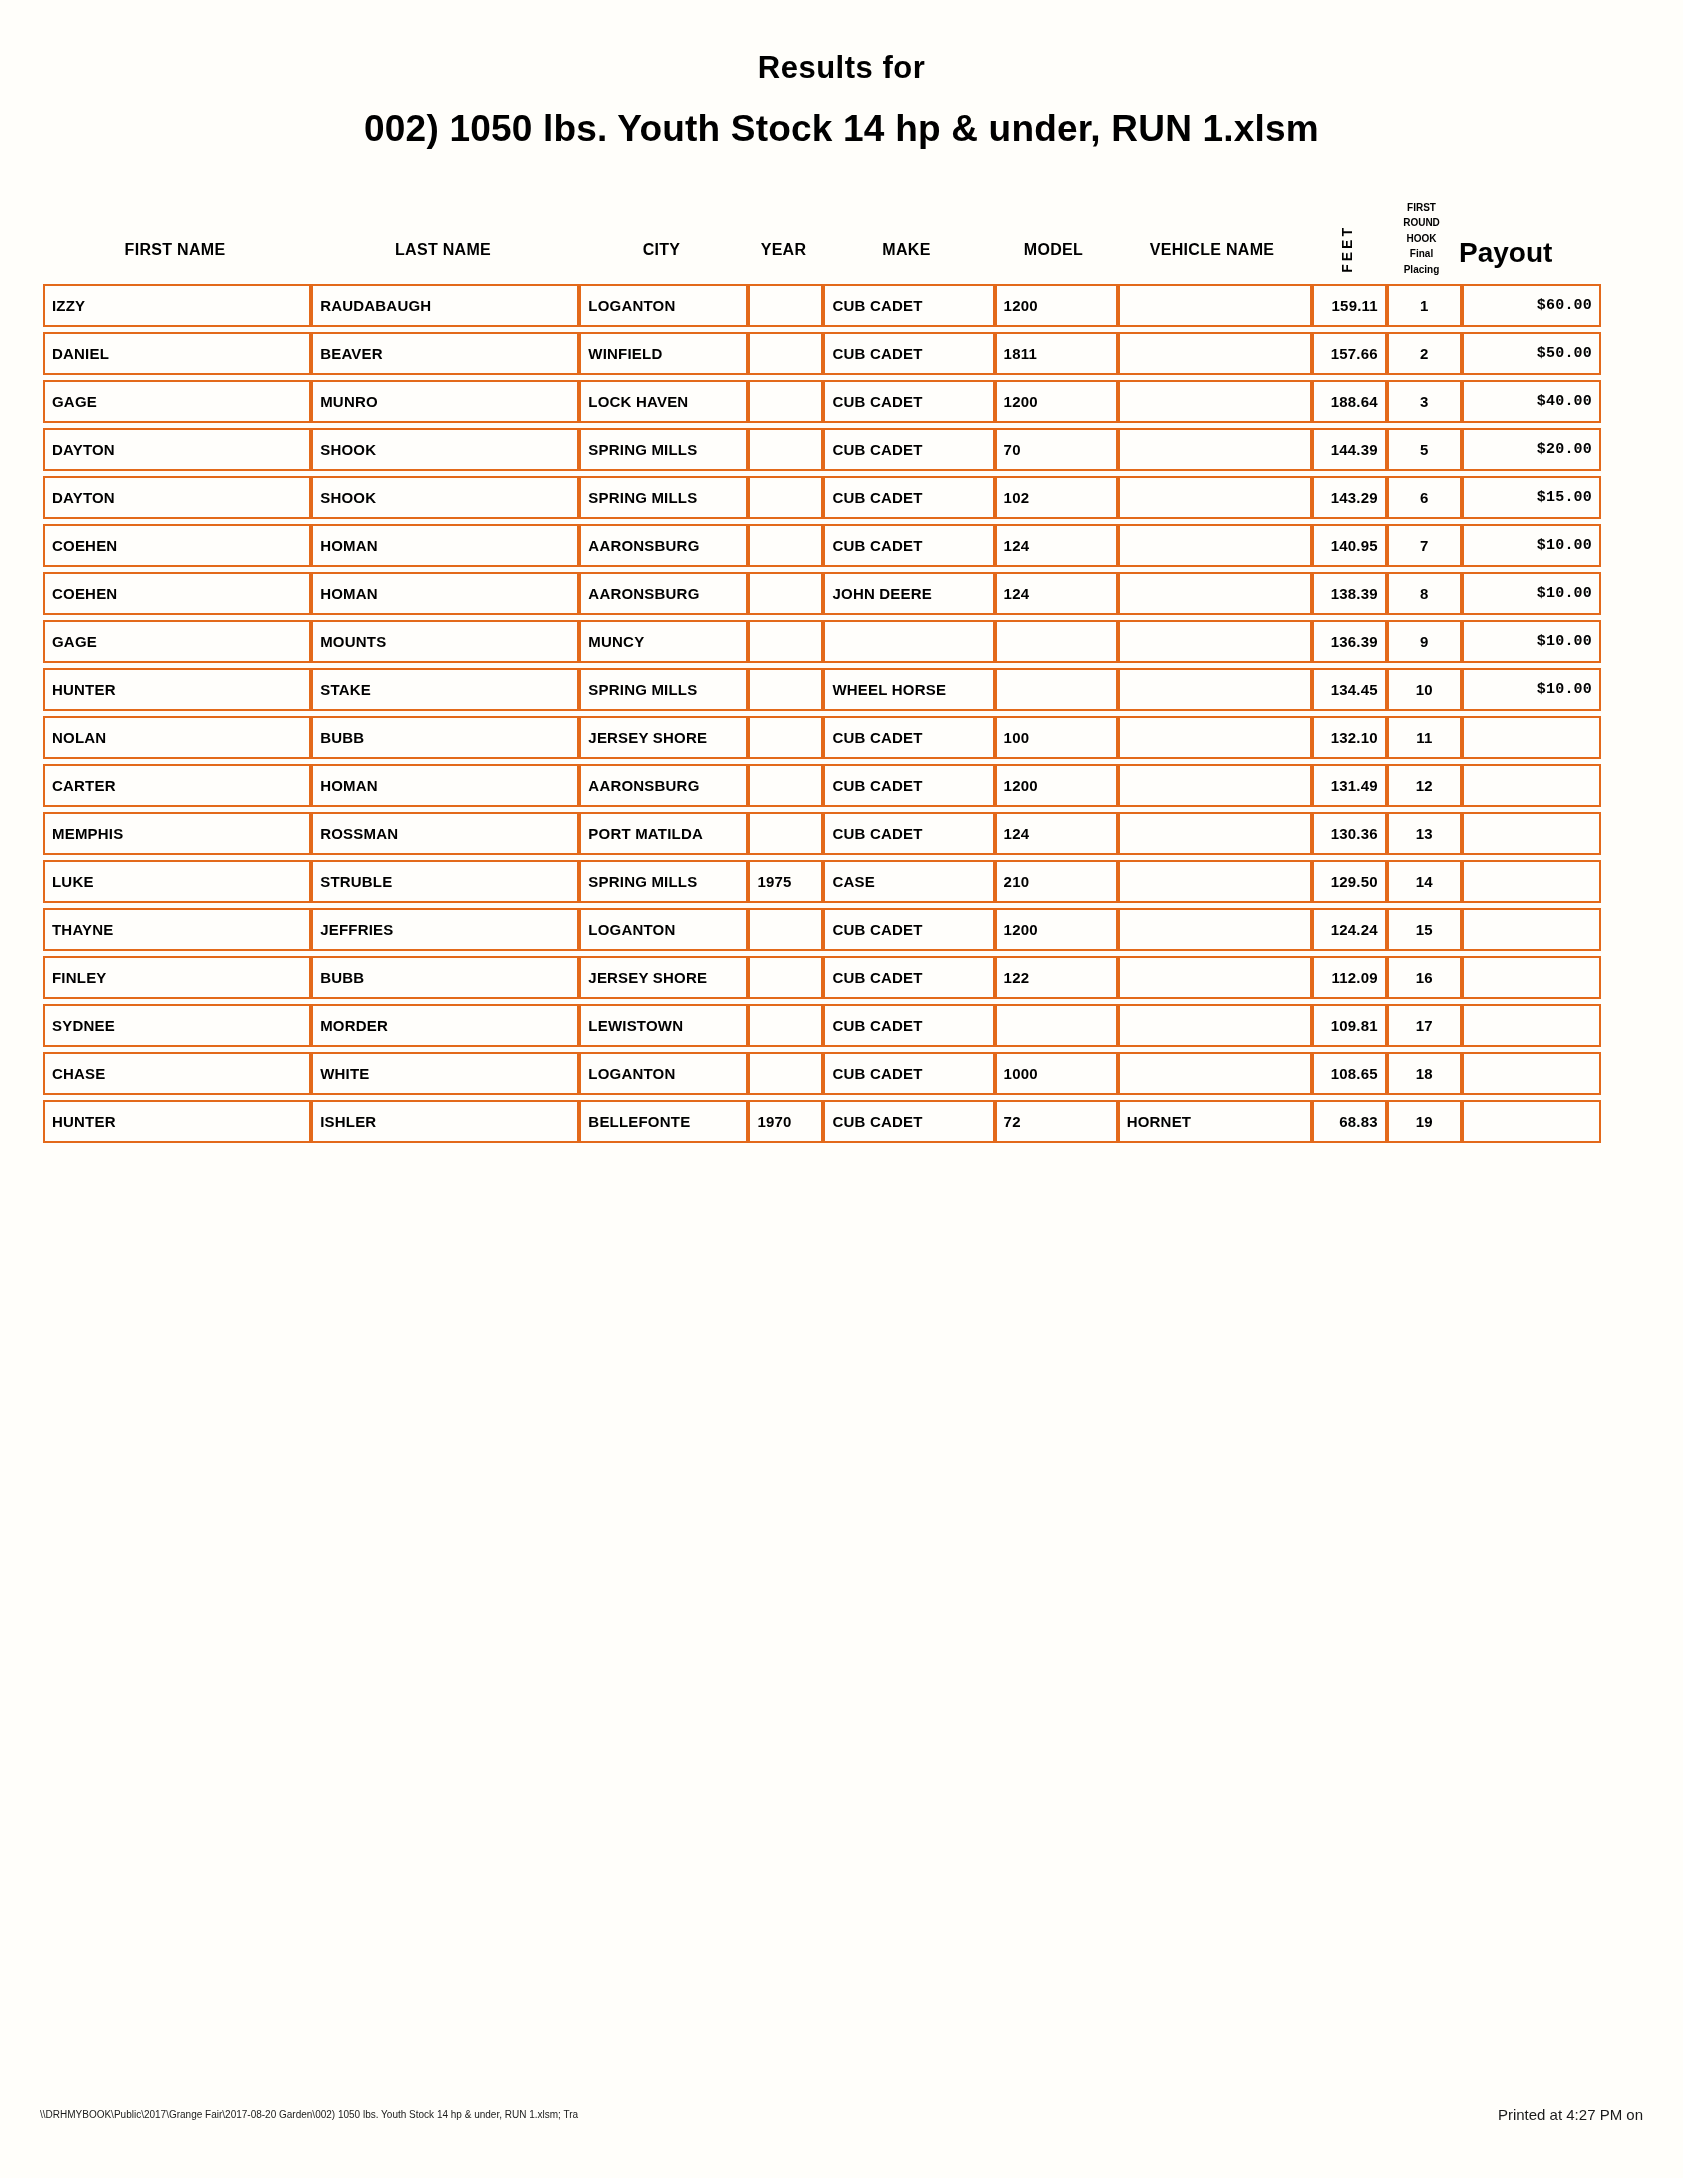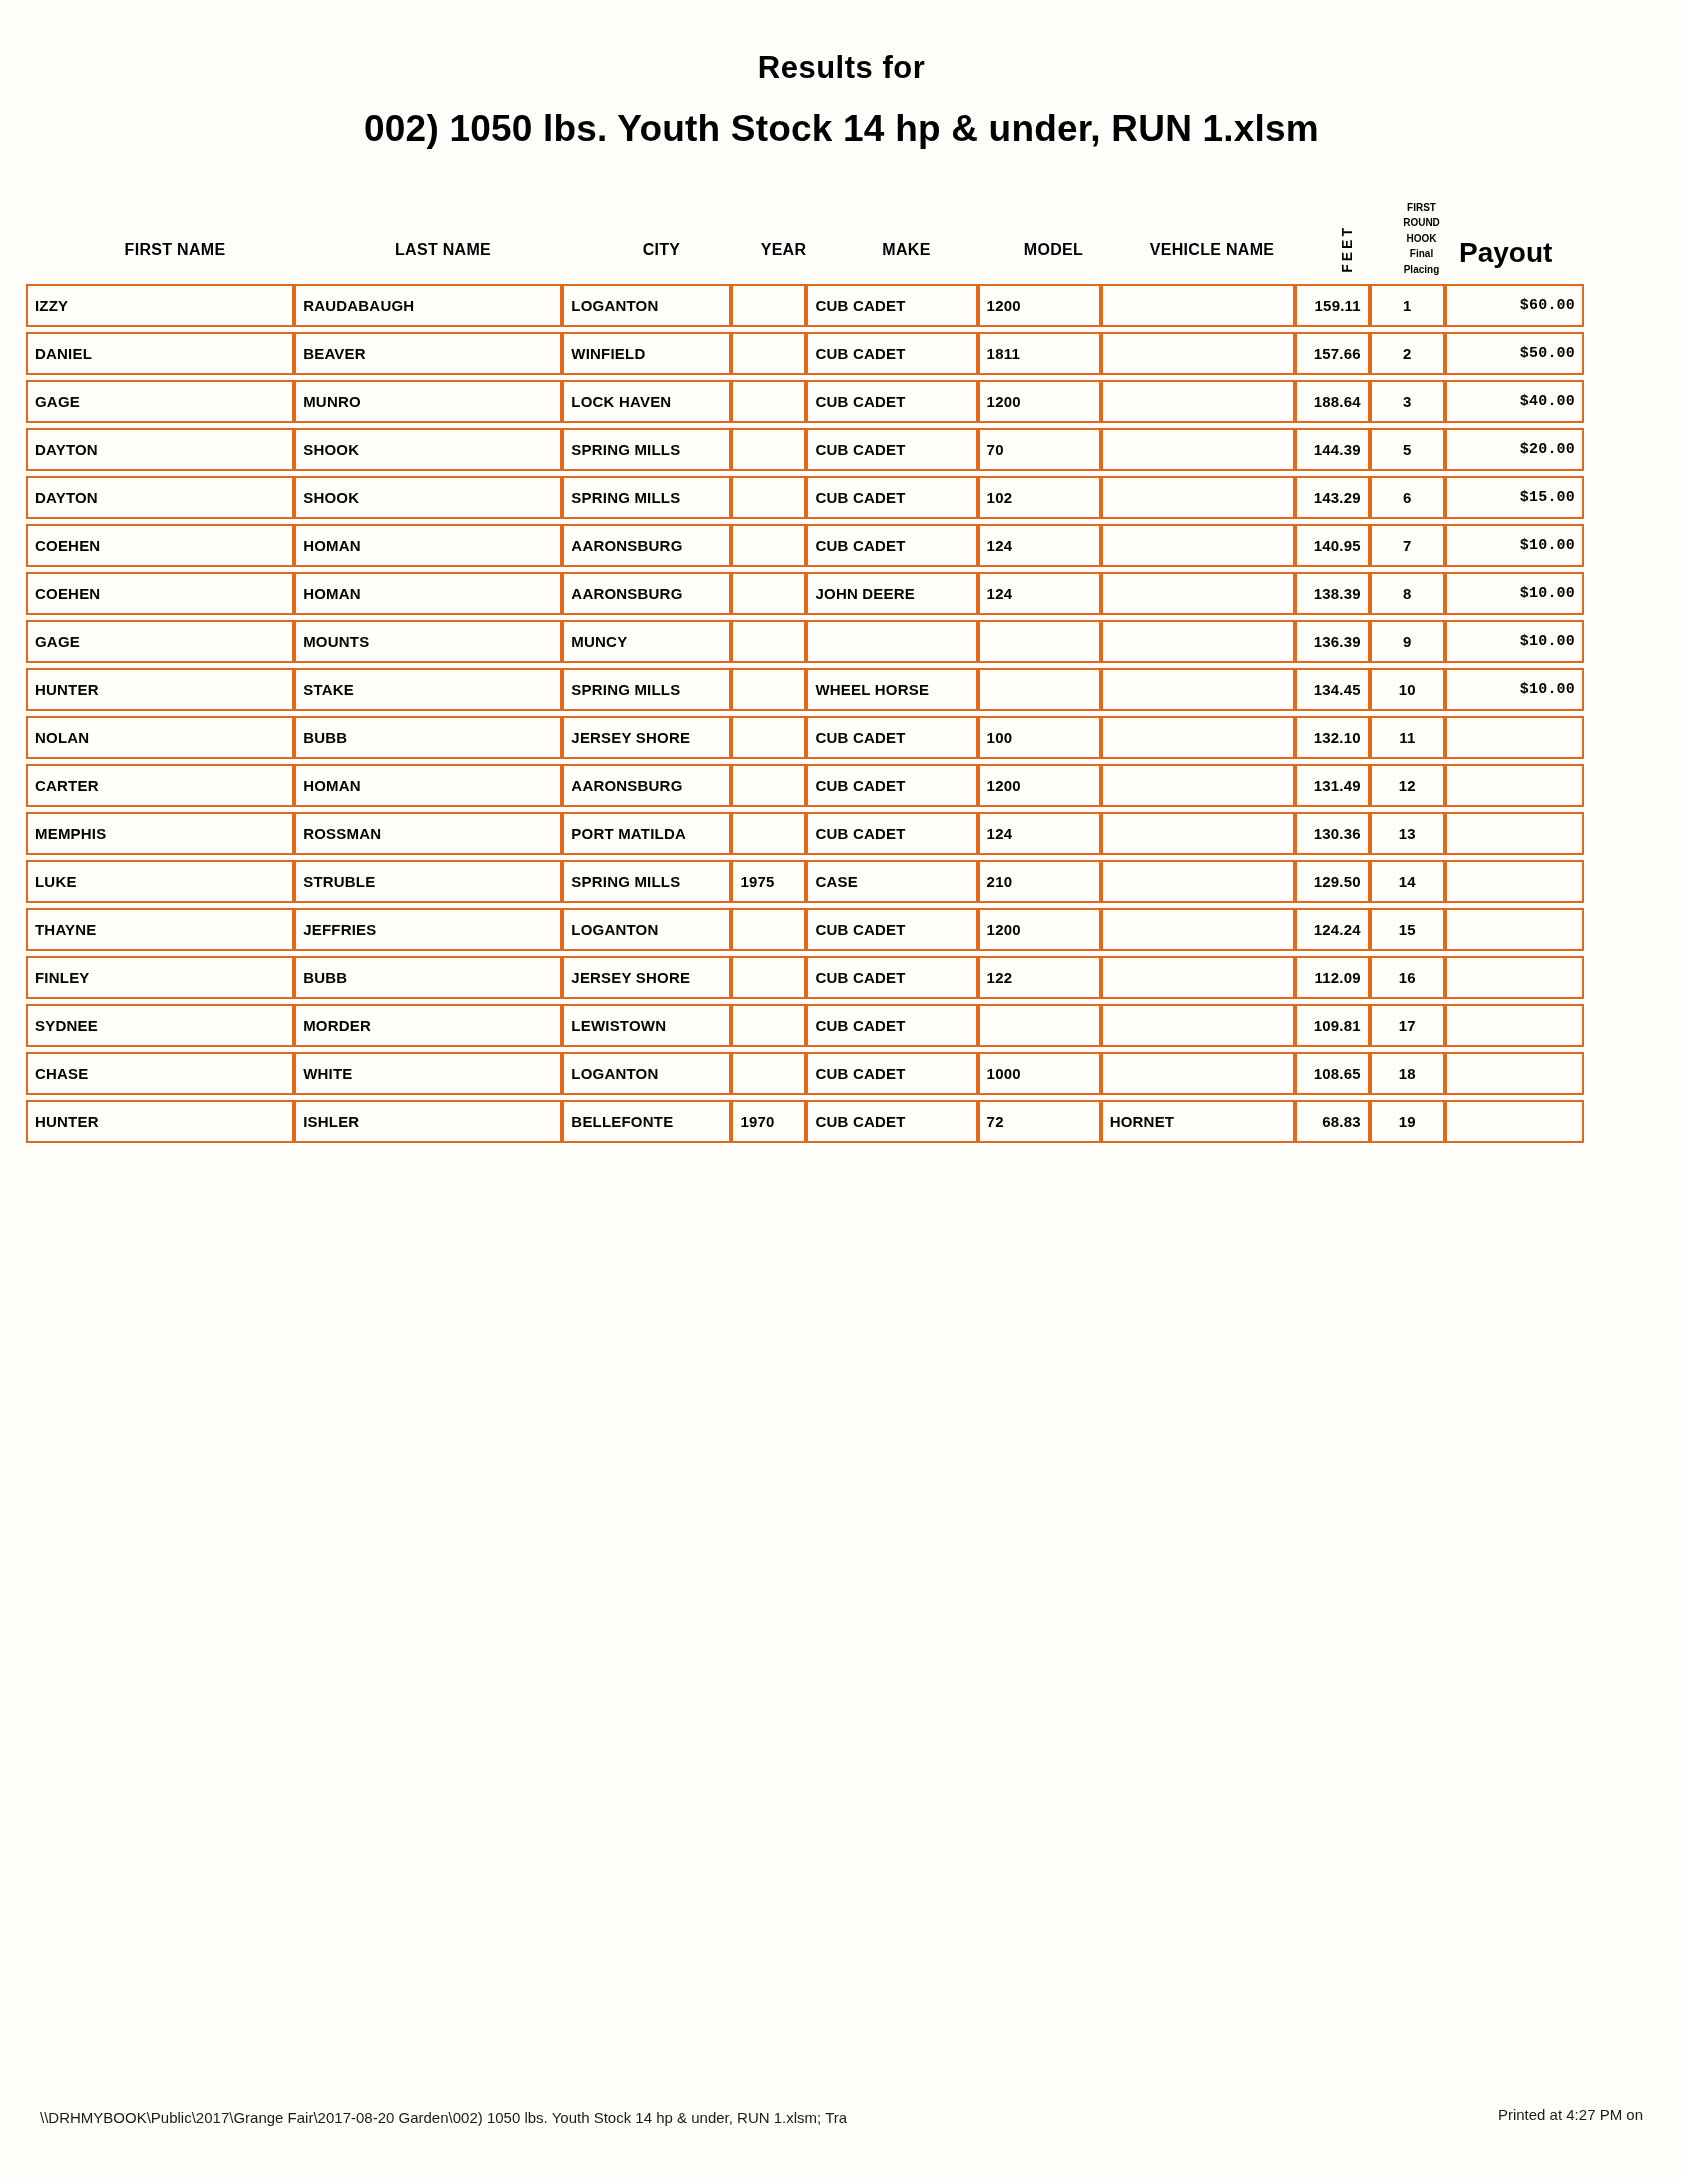--- a/index.html
+++ b/index.html
@@ -70,21 +70,21 @@
     line-height:1.55;
     text-align:center;
   }
   .th-payout{
     font-size:28px;
     font-weight:bold;
     margin-bottom:10px;
   }
   
   table.results{
-    margin-left:26px;
+    margin-left:43px;
     width:1558px;
     border-collapse:separate;
     border-spacing:0 5px;
     table-layout:fixed;
   }
   table.results td{
     border:2.5px solid var(--orange);
     height:39px;
     padding:0 7px;
     font-size:15px;
@@ -95,21 +95,21 @@
     background:#fffefb;
   }
   td.col-feet{text-align:right;}
   td.col-placing{text-align:center;}
   td.col-payout{text-align:right;padding-right:12px;font-family:Liberation Mono, monospace;}
   
   .footer-left{
     position:absolute;
     left:40px;
     top:2109px;
-    font-size:15px;
+    font-size:10px;
     color:#1a1a1a;
   }
   .footer-right{
     position:absolute;
     right:40px;
     top:2106px;
     font-size:15px;
     color:#1a1a1a;
   }
 </style>

